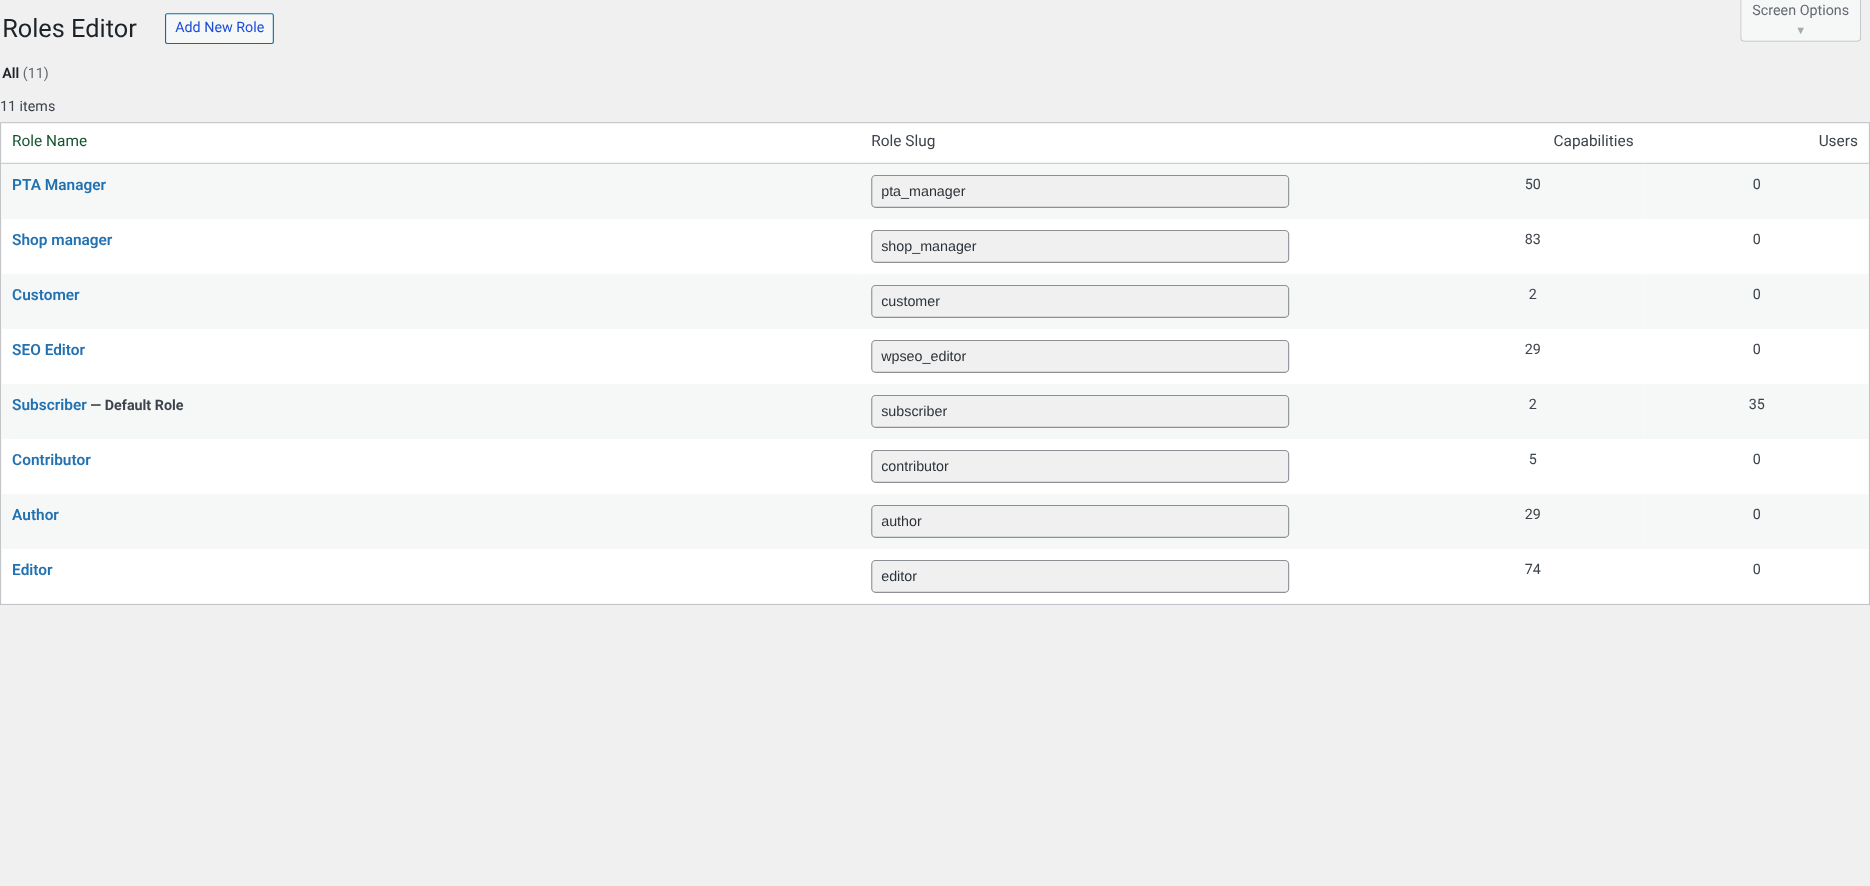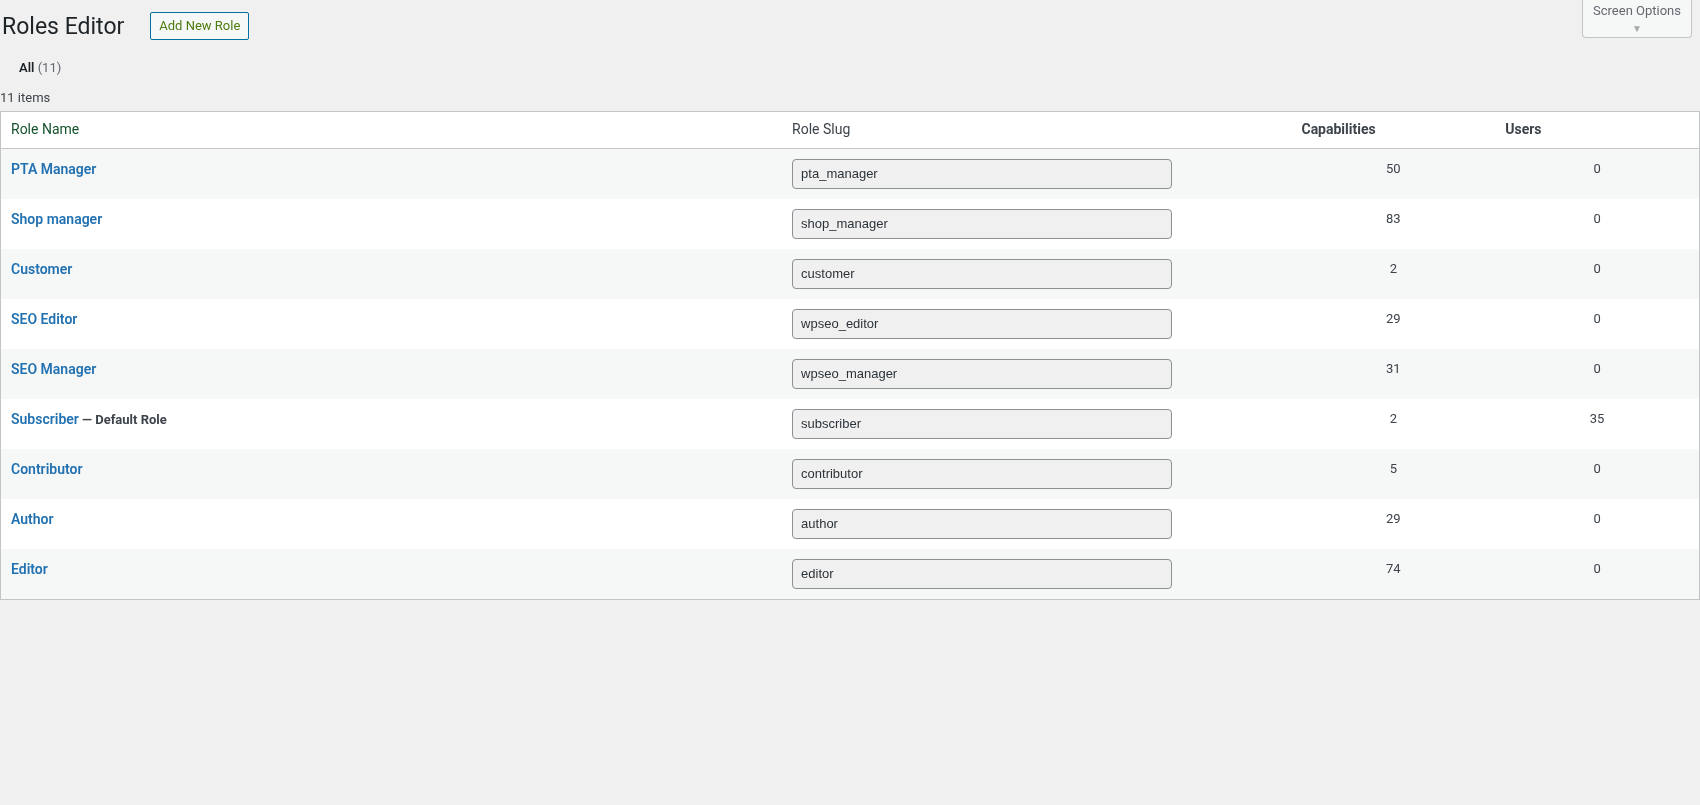--- a/index.html
+++ b/index.html
@@ -42,33 +42,33 @@
       gap: 26px;
     }
     h1 {
       font-size: 23px;
       font-weight: 400;
       color: #1d2327;
     }
     .add-new {
       display: inline-block;
       border: 1px solid #0071a1;
-      color: #4d7c0f;
+      color: #1d4ed8;
       background: #f6f7f7;
       border-radius: 2px;
       padding: 4px 8px;
       font-size: 13px;
       cursor: pointer;
       line-height: 1.4;
     }
     .filter-row {
       display: flex;
       justify-content: space-between;
       align-items: center;
-      padding: 20px 19px 10px;
+      padding: 20px 2px 10px;
     }
     .filter-links {
       font-size: 13px;
     }
     .filter-links .current {
       color: #1d2327;
       font-weight: 600;
     }
     .filter-links .count {
       color: #646970;
@@ -120,22 +120,21 @@
       line-height: 1.4;
       border-bottom: 1px solid #c3c4c7;
     }
     .widefat th.col-slug,
     .widefat th.col-caps,
     .widefat th.col-users {
       color: #3c434a;
     }
     .widefat th.col-caps,
     .widefat th.col-users {
-      text-align: left;
-      font-weight: bold;
+      text-align: right;
     }
     .widefat tbody tr:nth-child(odd) {
       background: #f6f7f7;
     }
     .widefat td {
       padding: 10px 10px;
       vertical-align: top;
       font-size: 13px;
       line-height: 1.5;
       color: #50575e;
@@ -238,26 +237,20 @@
           <td class="col-caps">2</td>
           <td class="col-users">0</td>
         </tr>
         <tr>
           <td class="col-name"><a href="#">SEO Editor</a></td>
           <td class="col-slug"><input type="text" class="slug-input" readonly="" value="wpseo_editor" style=""></td>
           <td class="col-caps">29</td>
           <td class="col-users">0</td>
         </tr>
         <tr>
-          <td class="col-name"><a href="#">SEO Manager</a></td>
-          <td class="col-slug"><input type="text" class="slug-input" readonly="" value="wpseo_manager" style=""></td>
-          <td class="col-caps">31</td>
-          <td class="col-users">0</td>
-        </tr>
-        <tr>
           <td class="col-name"><a href="#">Subscriber</a><span class="suffix"> — Default Role</span></td>
           <td class="col-slug"><input type="text" class="slug-input" readonly="" value="subscriber" style=""></td>
           <td class="col-caps">2</td>
           <td class="col-users">35</td>
         </tr>
         <tr>
           <td class="col-name"><a href="#">Contributor</a></td>
           <td class="col-slug"><input type="text" class="slug-input" readonly="" value="contributor" style=""></td>
           <td class="col-caps">5</td>
           <td class="col-users">0</td>

